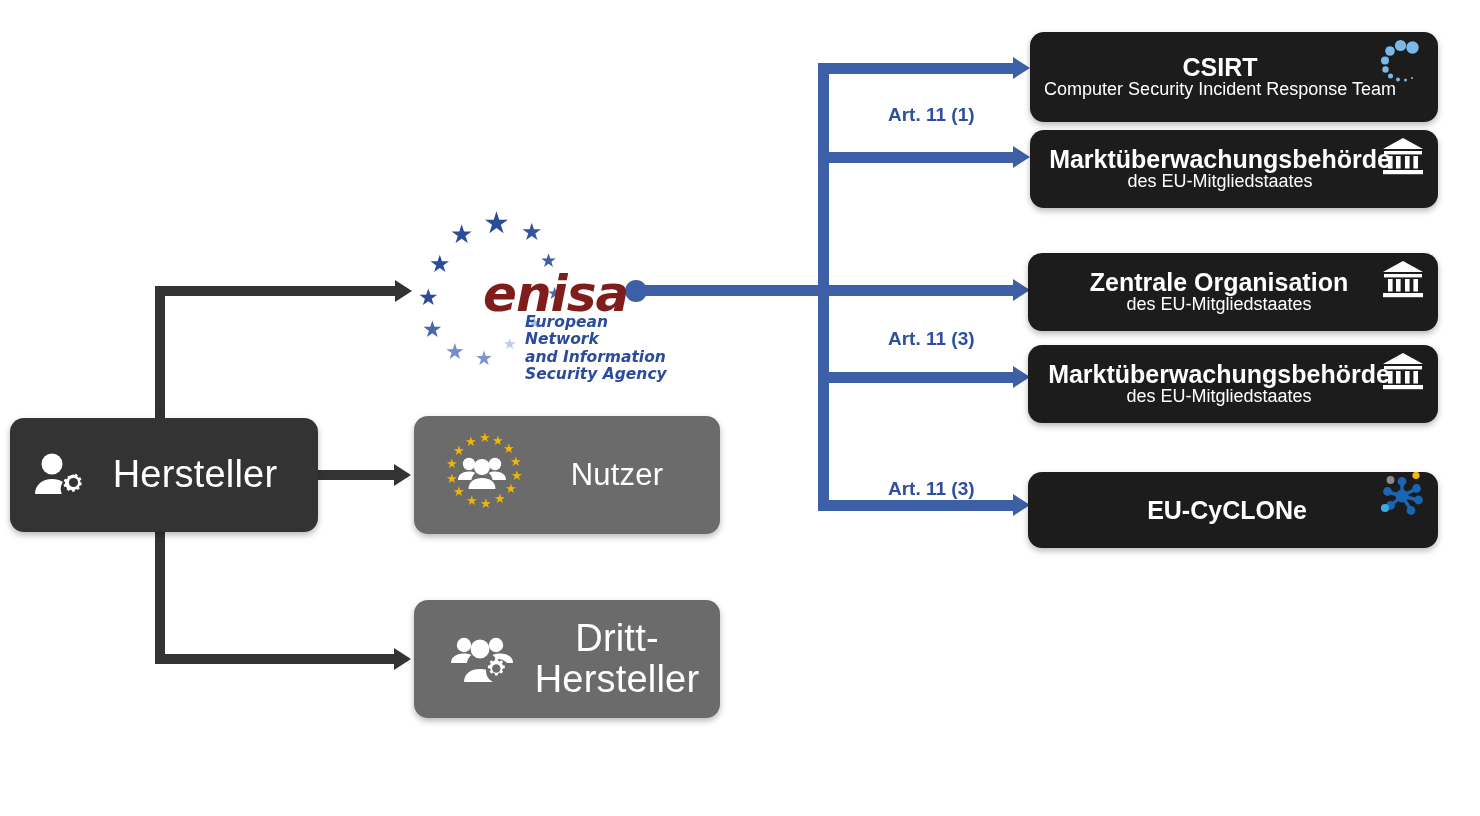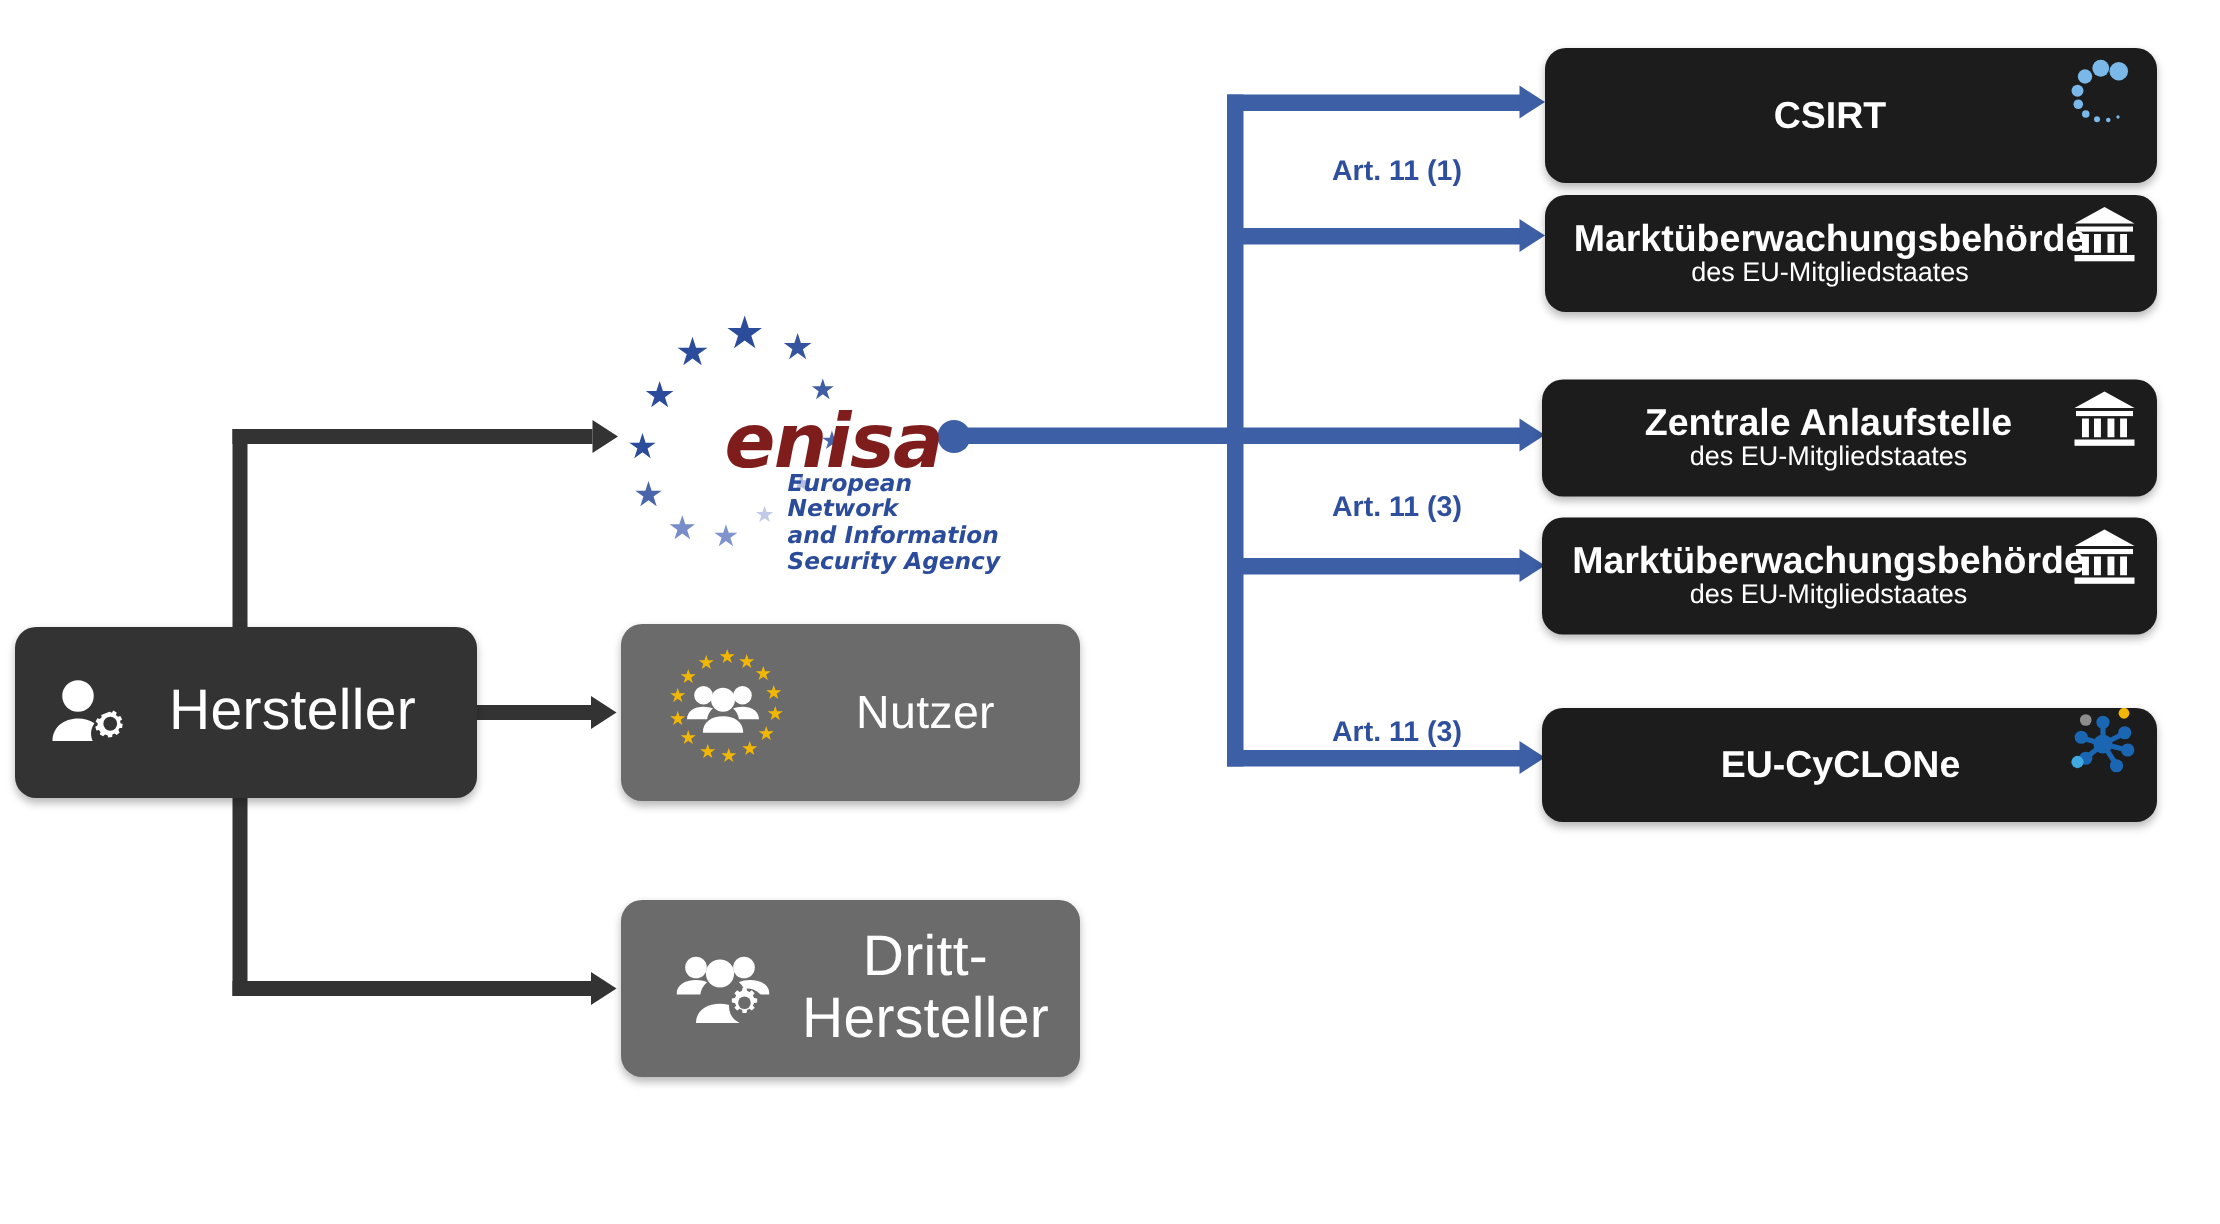--- a/index.html
+++ b/index.html
@@ -176,20 +176,21 @@
     <div class="word">enisa</div>
     <div class="tag">
       <div>European Network</div>
       <div>and Information</div>
       <div>Security Agency</div>
     </div>
   </div>
 
   <div class="box dark rbox" style="left:1030px;top:32px;width:408px;height:90px;">
     <div class="rtitle" style="font-size:25px;">CSIRT</div>
+    <div class="rsub" style="font-size:18px;">Computer Security Incident Response Team</div>
     <span class="ricon" style="top:30px;right:16px;">
       <svg width="46" height="46" viewBox="0 0 46 46" aria-hidden="true">
         <circle cx="36.5" cy="8.5" r="6.2" fill="#79b8e8"></circle>
         <circle cx="24.5" cy="6.5" r="5.6" fill="#79b8e8"></circle>
         <circle cx="14" cy="12" r="4.8" fill="#79b8e8"></circle>
         <circle cx="9" cy="21.5" r="4.0" fill="#79b8e8"></circle>
         <circle cx="9.5" cy="30.5" r="3.2" fill="#79b8e8"></circle>
         <circle cx="14.5" cy="37" r="2.5" fill="#79b8e8"></circle>
         <circle cx="22" cy="40.5" r="2.0" fill="#79b8e8"></circle>
         <circle cx="29.5" cy="41" r="1.5" fill="#79b8e8"></circle>
@@ -208,21 +209,21 @@
         <rect x="6" y="19" width="4.6" height="12.5" fill="#fff"></rect>
         <rect x="14" y="19" width="4.6" height="12.5" fill="#fff"></rect>
         <rect x="23" y="19" width="4.6" height="12.5" fill="#fff"></rect>
         <rect x="31.4" y="19" width="4.6" height="12.5" fill="#fff"></rect>
         <rect x="1" y="33" width="40" height="4.2" fill="#fff"></rect>
       </svg>
     </span>
   </div>
 
   <div class="box dark rbox" style="left:1028px;top:253px;width:410px;height:78px;">
-    <div class="rtitle" style="font-size:25px;">Zentrale Anlaufstelle</div>
+    <div class="rtitle" style="font-size:25px;">Zentrale Organisation</div>
     <div class="rsub" style="font-size:18px;">des EU-Mitgliedstaates</div>
     <span class="ricon" style="top:26px;right:14px;">
       <svg width="42" height="38" viewBox="0 0 42 38" aria-hidden="true">
         <path d="M21 1L41 12H1z" fill="#fff"></path>
         <rect x="2" y="14" width="38" height="3.4" fill="#fff"></rect>
         <rect x="6" y="19" width="4.6" height="12.5" fill="#fff"></rect>
         <rect x="14" y="19" width="4.6" height="12.5" fill="#fff"></rect>
         <rect x="23" y="19" width="4.6" height="12.5" fill="#fff"></rect>
         <rect x="31.4" y="19" width="4.6" height="12.5" fill="#fff"></rect>
         <rect x="1" y="33" width="40" height="4.2" fill="#fff"></rect>

